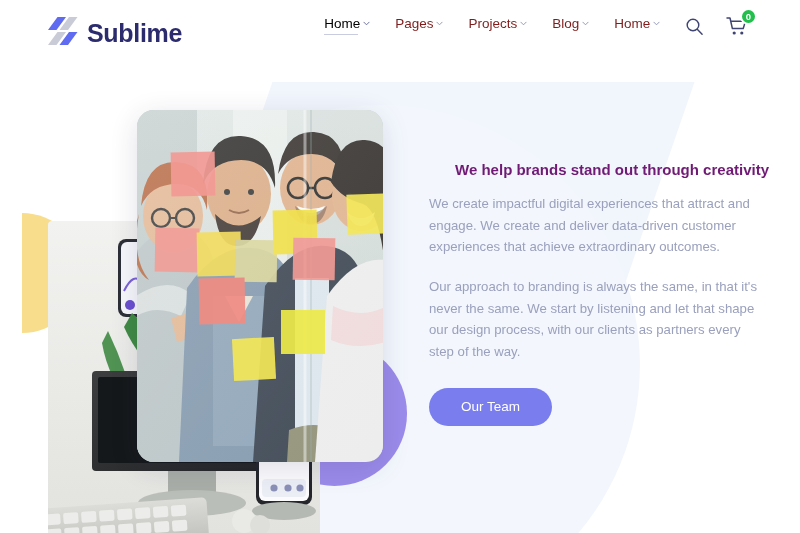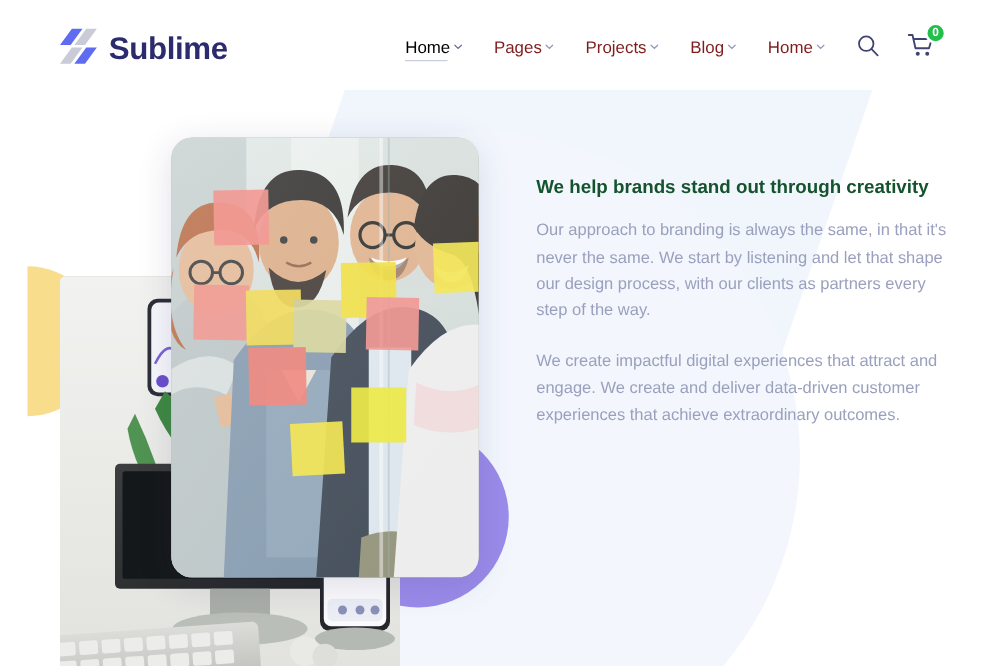--- a/index.html
+++ b/index.html
@@ -33,22 +33,22 @@
     position:absolute;
     left:-240px; top:60px;
     width:520px; height:560px;
     background:#ffffff;
     transform: skewX(-19deg);
     transform-origin: top left;
   }
 
   
   .header {
-    position:absolute; left:0; top:6px; width:800px; height:66px;
-    display:flex; align-items:center;
+    position:absolute; left:0; top:16px; width:800px; height:66px;
+    display:flex; align-items:flex-start;
     z-index:10; background:#ffffff;
   }
   .header-divider {
     position:absolute; left:24px; top:65px; width:752px; height:1px;
     background:#f0f0f3; z-index:9;
   }
 
   .brand { display:flex; align-items:center; margin-left:48px; gap:9px; cursor:pointer; }
   .logo-mark { width:30px; height:34px; position:relative; }
   .brand-name {
@@ -117,21 +117,22 @@
 
   
   .content {
     position:absolute; left:429px; top:140px; width:340px; z-index:7;
   }
   .headline {
     font-size:25px; line-height:1.3; font-weight:bold;
     color:#2c2c72; letter-spacing:-0.3px;
   }
   .subhead {
-    font-size:15px; font-weight:bold; color:#14532d; line-height:1.35;
+    margin-top:20px;
+    font-size:15px; font-weight:bold; color:#701a75; line-height:1.35;text-align:right;
   }
   .para {
     margin-top:13px;
     font-size:13.2px; line-height:1.62; color:#9aa0bd;
   }
   .para + .para { margin-top:19px; }
   .cta {
     display:inline-flex; align-items:center; justify-content:center;
     margin-top:26px;
     height:38px; padding:0 32px;
@@ -394,15 +395,16 @@
         <rect x="210" y="84" width="40" height="40" fill="#f3e65c" transform="rotate(-2 230 104)"></rect>
         <rect x="144" y="200" width="44" height="44" fill="#edea49" transform="rotate(0 166 222)"></rect>
         <rect x="96" y="228" width="42" height="42" fill="#f3e757" transform="rotate(-3 117 249)"></rect>
       </g>
     </svg>
   </div>
 </div>
 
 <main class="content">
   <h2 class="subhead">We help brands stand out through creativity</h2>
+  <p class="para">We create impactful digital experiences that attract and engage. We create and deliver data-driven customer experiences that achieve extraordinary outcomes.</p>
   <p class="para">Our approach to branding is always the same, in that it's never the same. We start by listening and let that shape our design process, with our clients as partners every step of the way.</p>
-  <p class="para">We create impactful digital experiences that attract and engage. We create and deliver data-driven customer experiences that achieve extraordinary outcomes.</p>
+  <button class="cta">Our Team</button>
 </main>
 
 </body></html>

